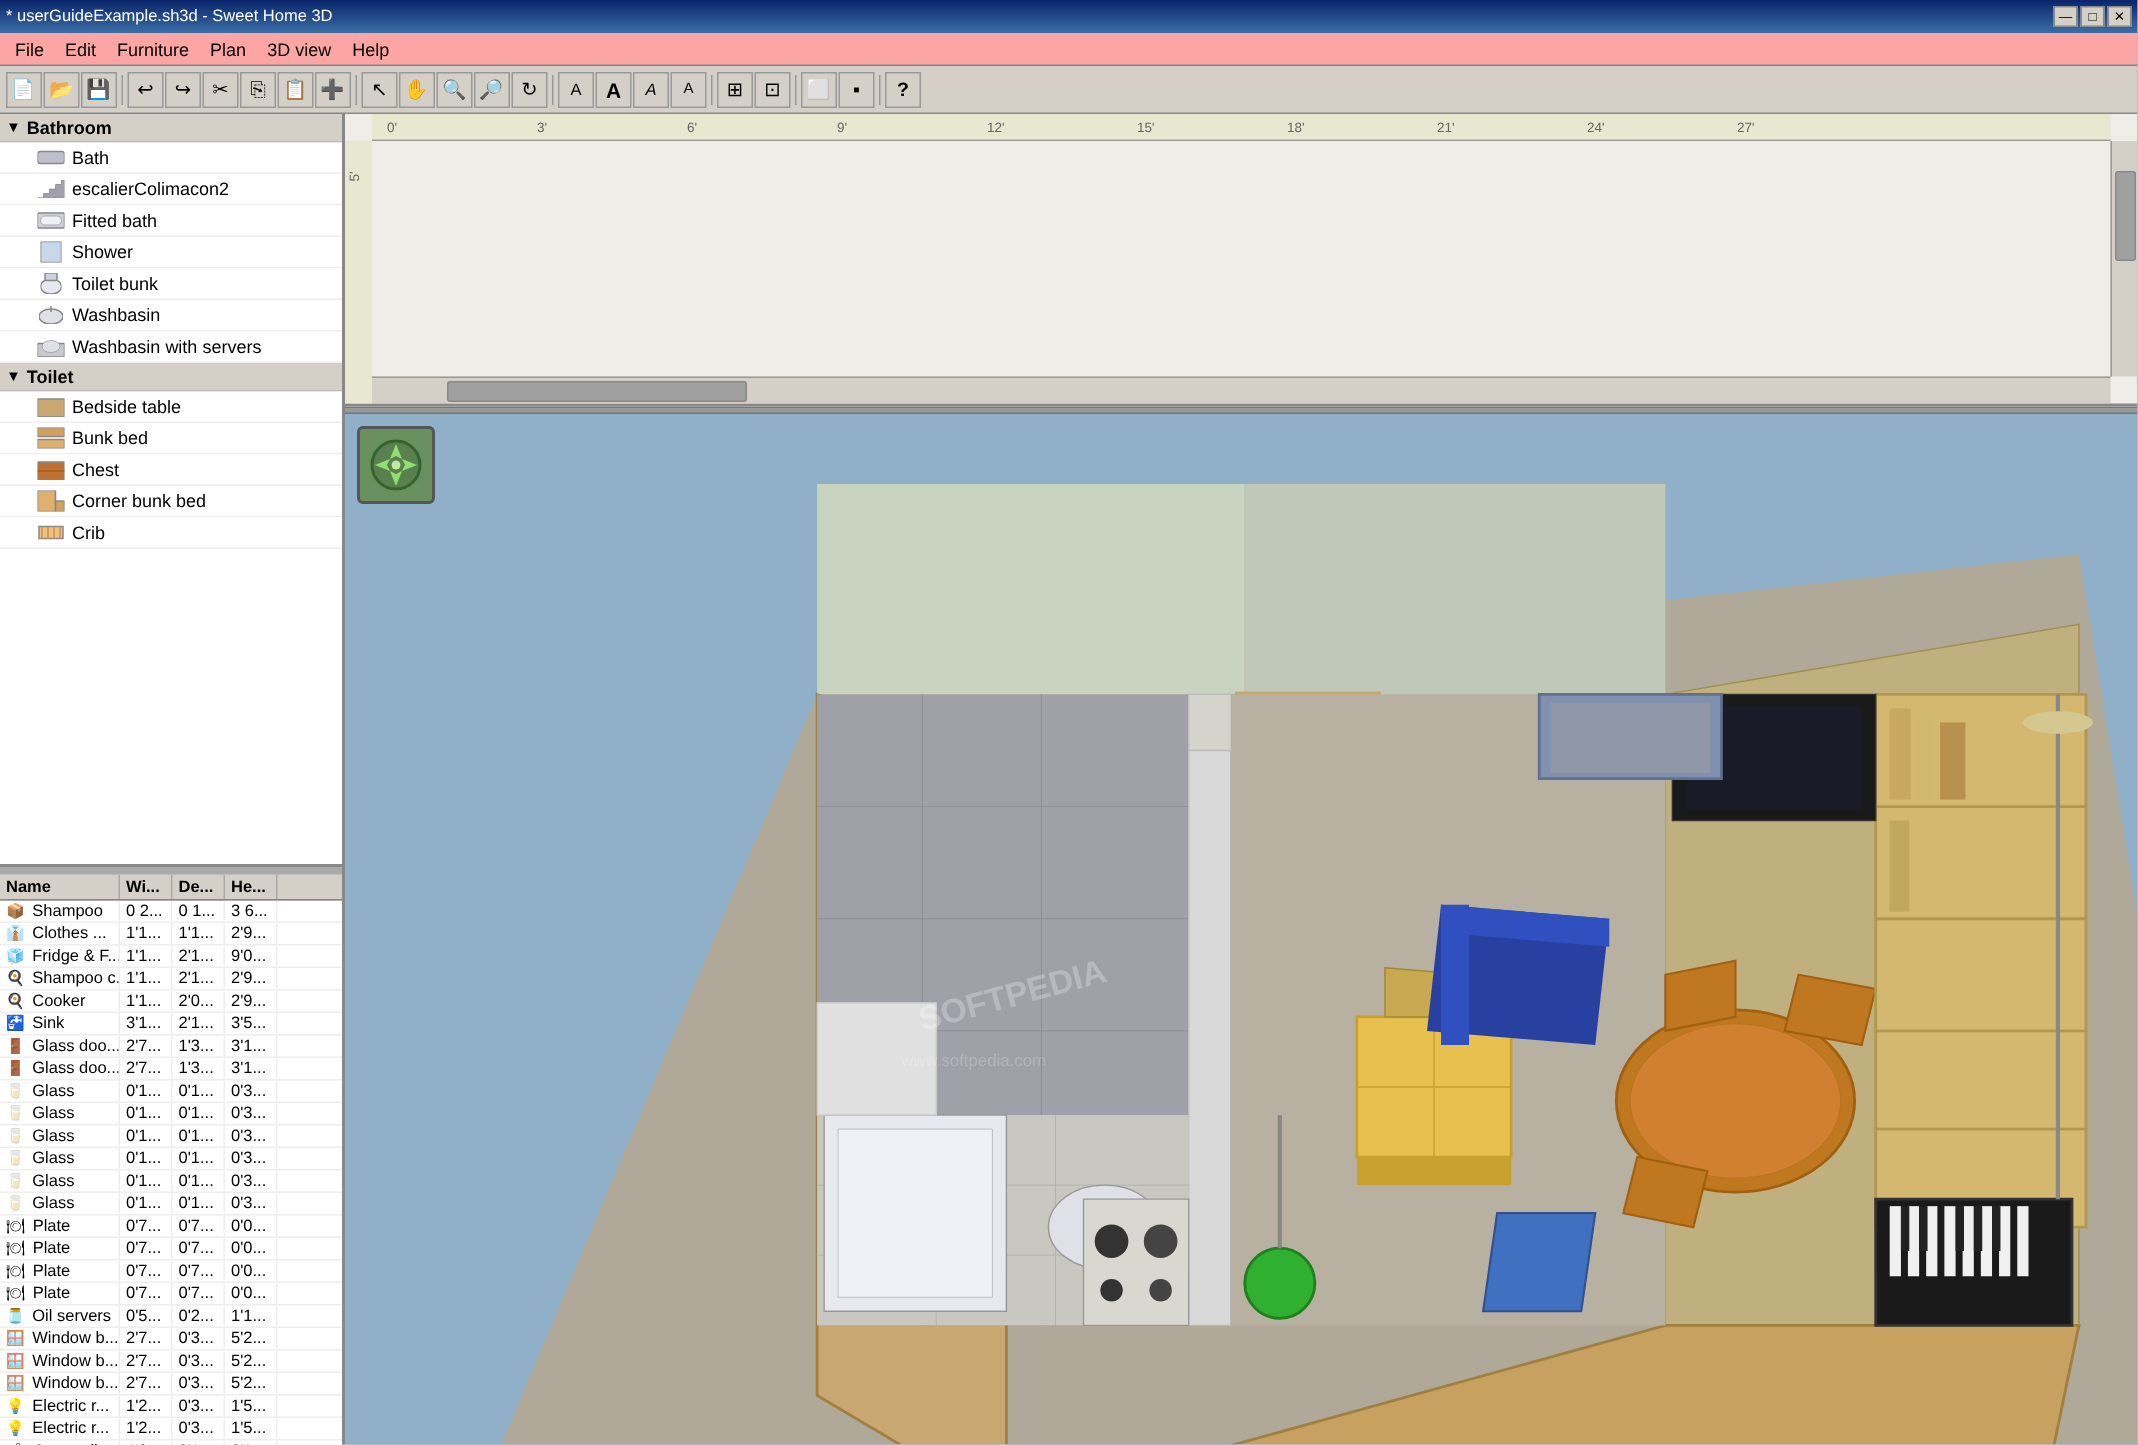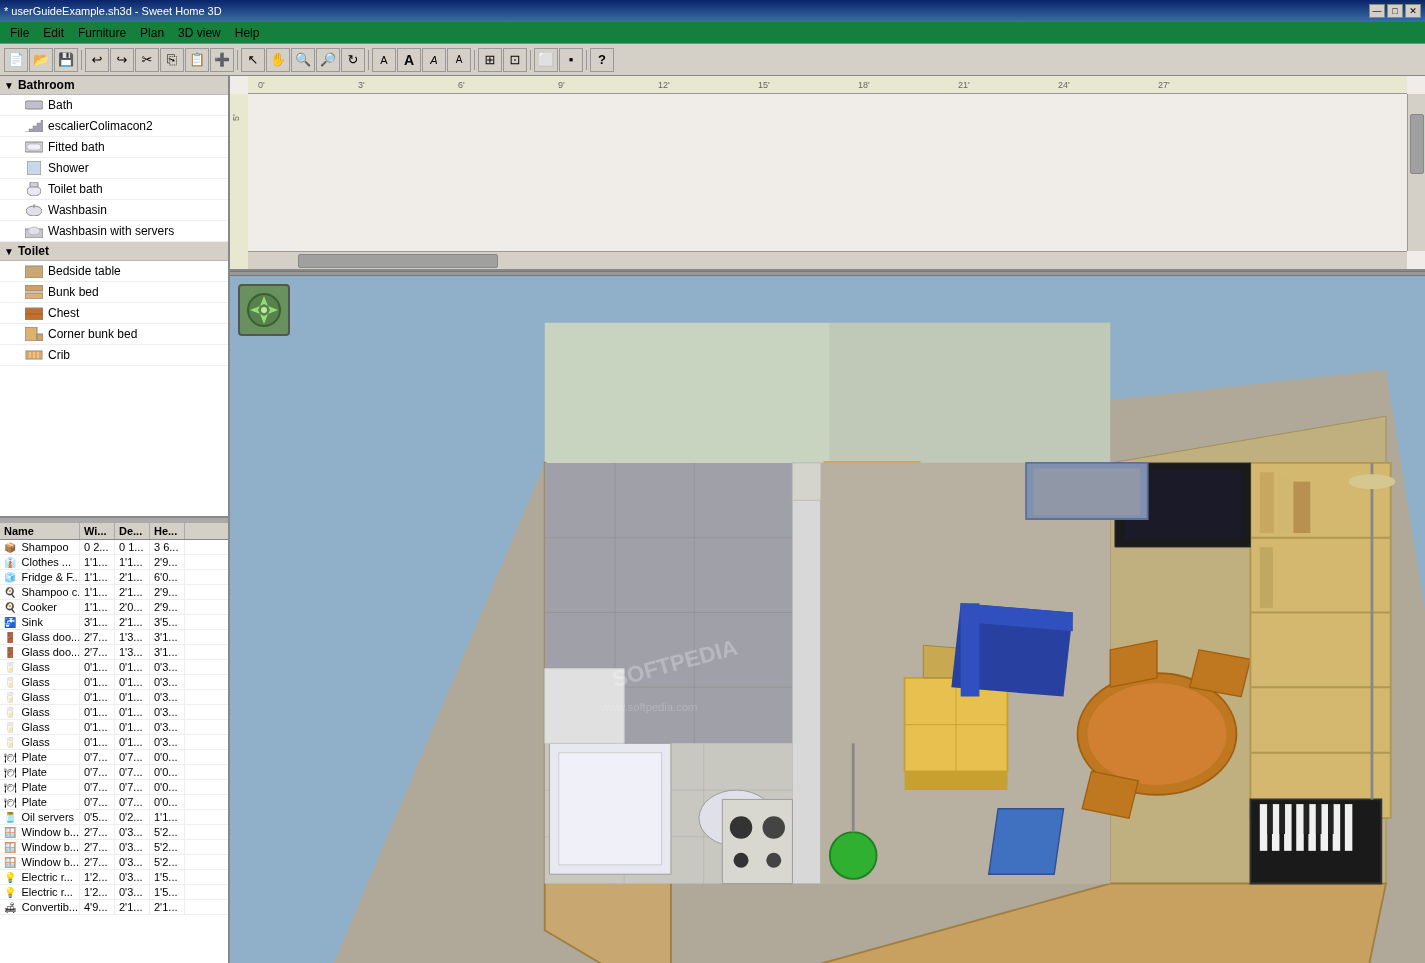--- a/index.html
+++ b/index.html
@@ -11,21 +11,21 @@
       background: linear-gradient(to bottom, #0a246a, #3a6ea5);
       display: flex; align-items: center; justify-content: space-between;
       padding: 0 4px; color: white; font-size: 11px;
     }
     .title-bar-buttons { display: flex; gap: 2px; }
     .tb-btn { width: 16px; height: 14px; background: #d4d0c8; border: 1px solid #888; font-size: 9px; display: flex; align-items: center; justify-content: center; cursor: pointer; color: #000; }
 
     
     .menu-bar {
       height: 22px;
-      background: #15803d;
+      background: #fca5a5;
       border-bottom: 1px solid #888;
       display: flex; align-items: center;
       padding: 0 4px; gap: 2px;
     }
     .menu-item { padding: 2px 6px; cursor: pointer; font-size: 12px; }
 
     
     .toolbar {
       height: 32px;
       background: #d4d0c8;
@@ -81,21 +81,21 @@
       padding: 2px 4px 2px 24px;
       cursor: pointer;
       font-size: 12px;
       border-bottom: 1px solid #eee;
       background: white;
     }
     .tree-item .item-icon { width: 20px; height: 16px; margin-right: 4px; display: flex; align-items: center; justify-content: center; }
 
     
     .bottom-panel {
-      height: 440px;
+      height: 380px;
       overflow-y: auto;
       background: white;
     }
     .table-header {
       display: flex;
       background: #d4d0c8;
       border-bottom: 1px solid #888;
       position: sticky; top: 0;
       z-index: 10;
     }
@@ -295,21 +295,21 @@
         </span>
         <span>Shower</span>
       </div>
       <div class="tree-item">
         <span class="item-icon">
           <svg width="14" height="14">
               <ellipse cx="7" cy="9" rx="7" ry="5" fill="#e8e8f0" stroke="#888" stroke-width="1"></ellipse>
               <rect x="3" y="0" width="8" height="5" rx="1" fill="#d0d0e0" stroke="#888" stroke-width="1"></rect>
             </svg>
         </span>
-        <span>Toilet bath</span>
+        <span>Toilet bunk</span>
       </div>
       <div class="tree-item">
         <span class="item-icon">
           <svg width="16" height="12">
               <ellipse cx="8" cy="7" rx="8" ry="5" fill="#e0e0e8" stroke="#888" stroke-width="1"></ellipse>
               <line x1="8" y1="0" x2="8" y2="4" stroke="#888" stroke-width="1"></line>
             </svg>
         </span>
         <span>Washbasin</span>
       </div>
@@ -405,21 +405,21 @@
     <div class="table-cell col-de">1'1...</div>
     <div class="table-cell col-he">2'9...</div>
   </div>
           <div class="table-row">
     <div class="table-cell col-name">
       <span style="font-size:10px;margin-right:2px;">🧊</span>
       <span>Fridge &amp; F...</span>
     </div>
     <div class="table-cell col-wi">1'1...</div>
     <div class="table-cell col-de">2'1...</div>
-    <div class="table-cell col-he">6'0...</div>
+    <div class="table-cell col-he">9'0...</div>
   </div>
           <div class="table-row">
     <div class="table-cell col-name">
       <span style="font-size:10px;margin-right:2px;">🍳</span>
       <span>Shampoo c...</span>
     </div>
     <div class="table-cell col-wi">1'1...</div>
     <div class="table-cell col-de">2'1...</div>
     <div class="table-cell col-he">2'9...</div>
   </div>

